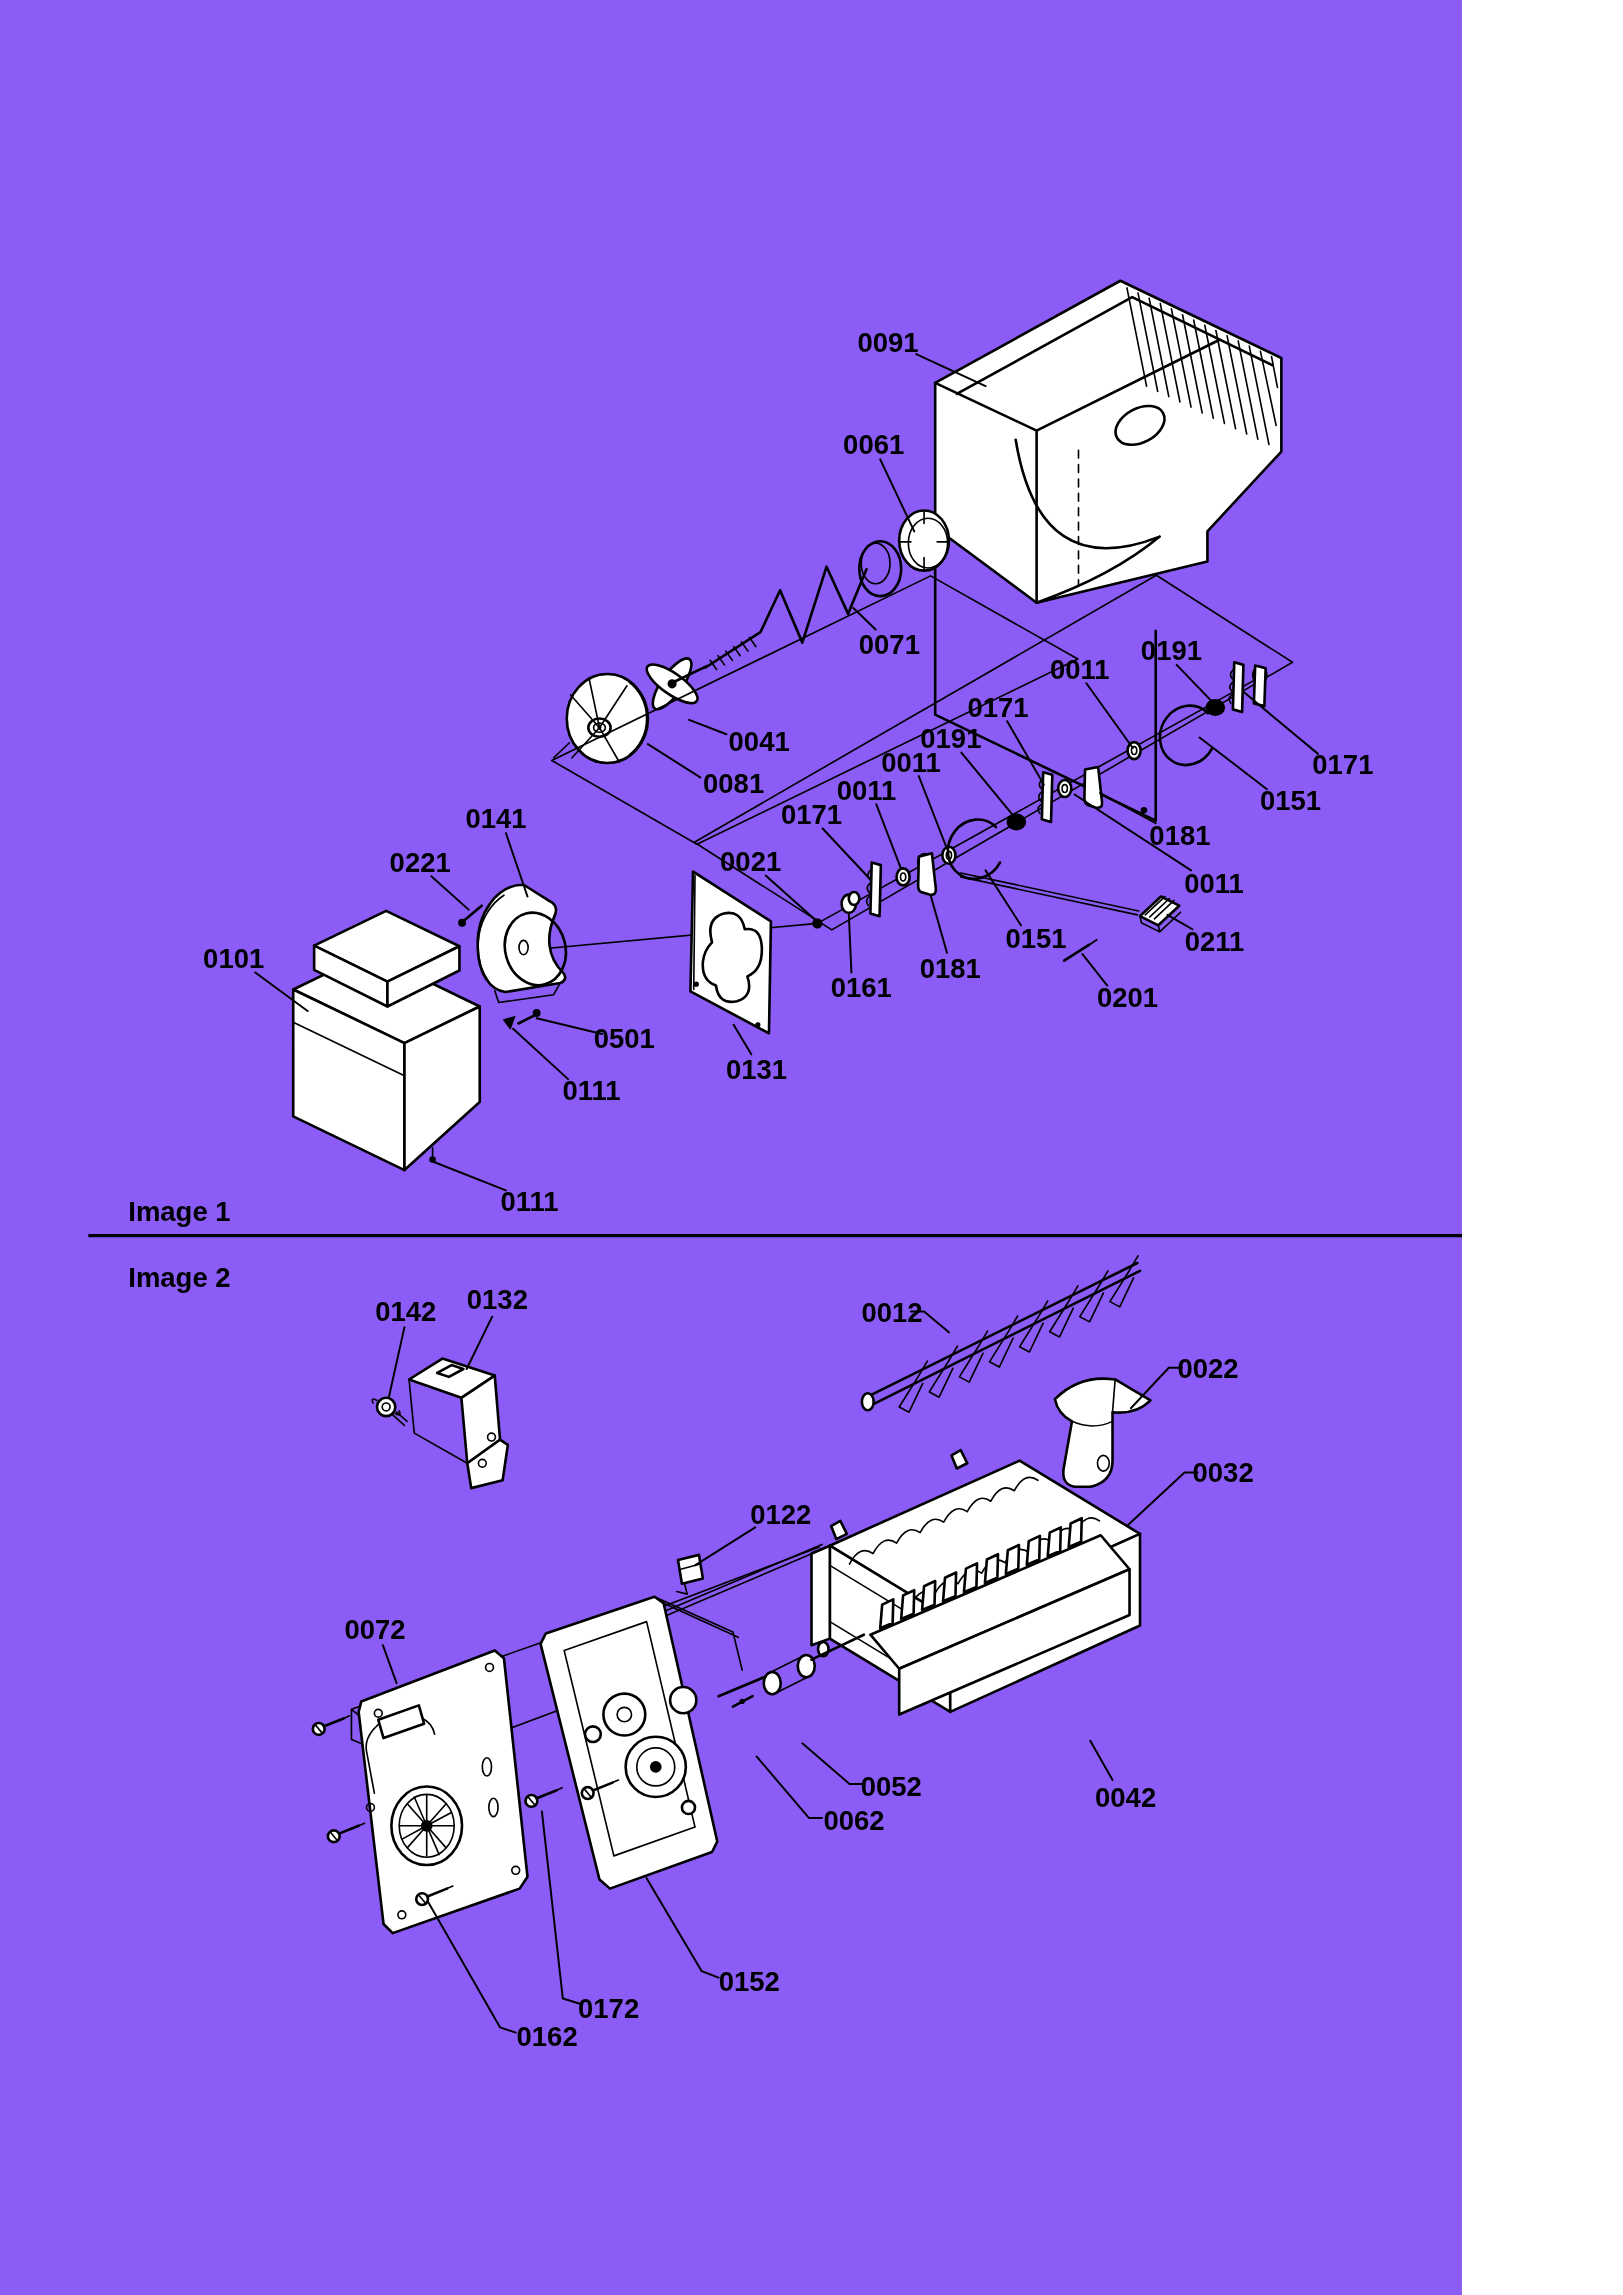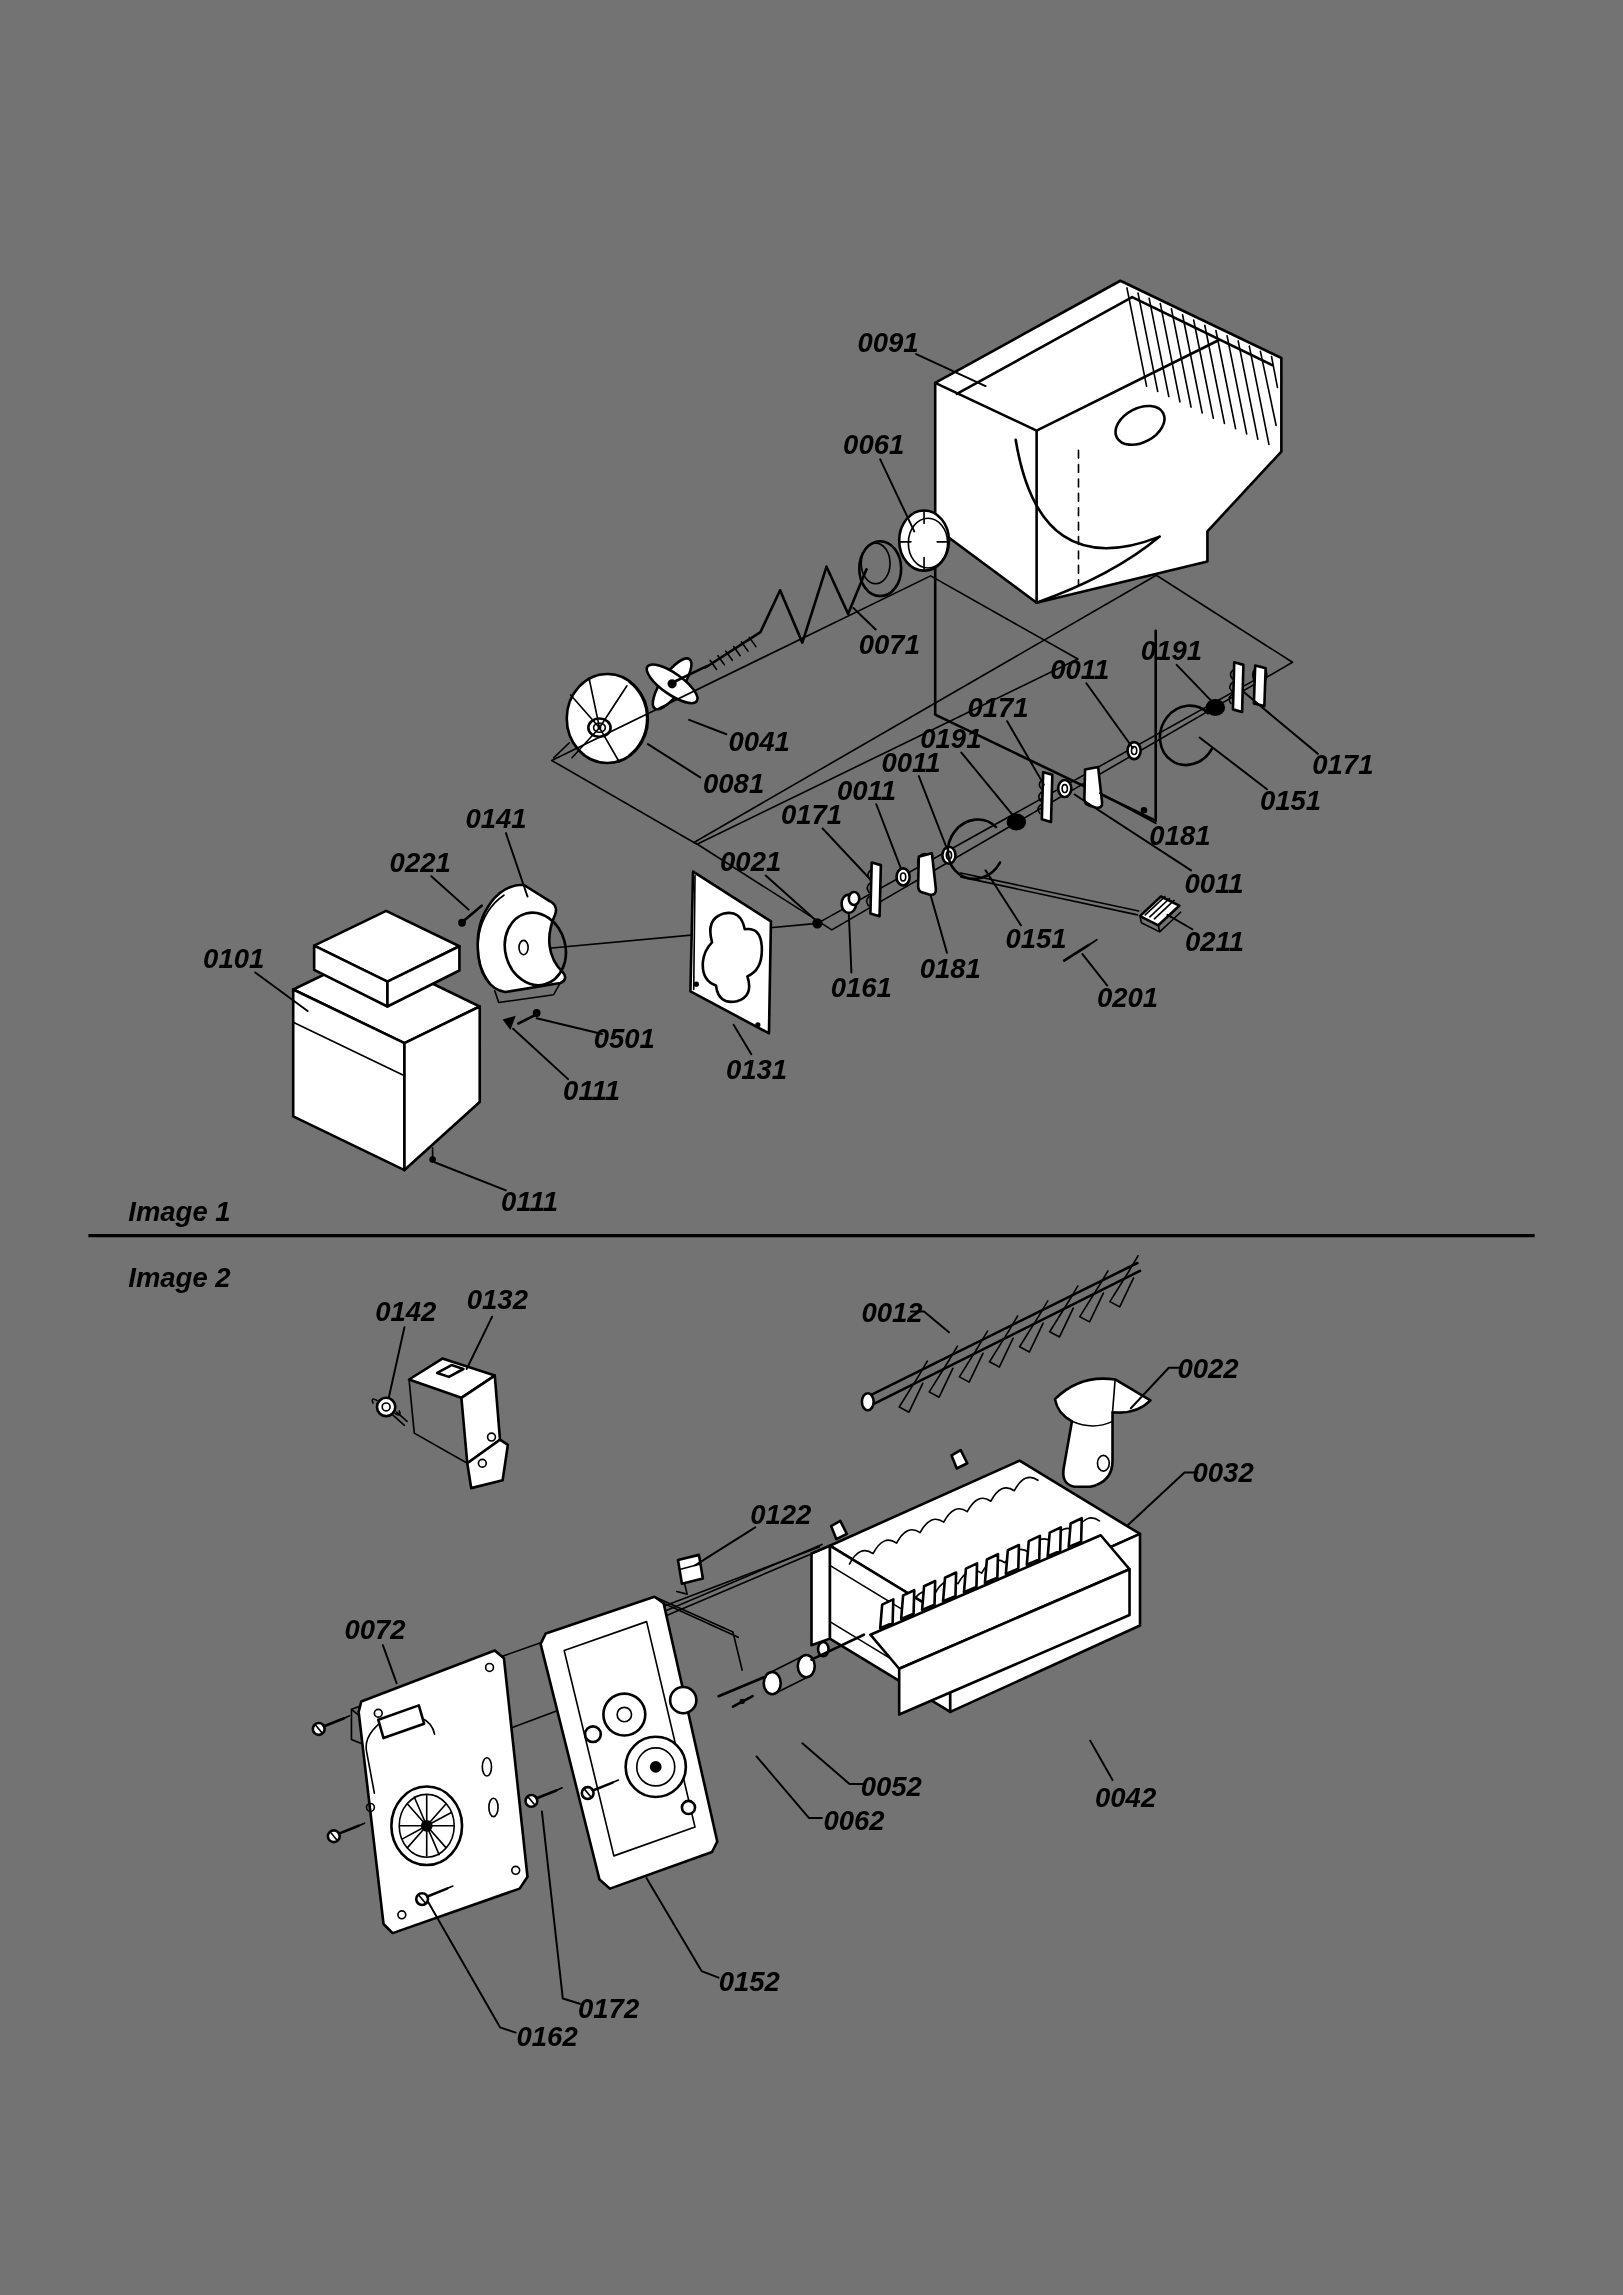--- a/index.html
+++ b/index.html
@@ -1,17 +1,17 @@
 <!DOCTYPE html>
 <html style="font-size:10.5px"><head>
 <meta charset="utf-8">
 <style>
   html,body{margin:0;padding:0;background:#fff;}
-  .page{position:relative;width:1623px;height:2295px;background:#737373;overflow:hidden;
-        font-family:"Liberation Sans", sans-serif;font-style:italic;}
+  .page{position:relative;width:1462px;height:2295px;background:#8b5cf6;overflow:hidden;
+        font-family:"Liberation Sans", sans-serif;}
   svg{position:absolute;left:0;top:0;}
   .part-label{font-family:"Liberation Sans", sans-serif;font-size:42px;font-weight:700;fill:#000;}
   .section-title{font-family:"Liberation Sans", sans-serif;font-size:42px;font-weight:700;fill:#000;}
   .ln{stroke:#000;fill:none;stroke-width:4;stroke-linecap:round;stroke-linejoin:round;}
   .ln2{stroke:#000;fill:none;stroke-width:2.5;stroke-linecap:round;stroke-linejoin:round;}
   .lnw{stroke:#000;fill:#fff;stroke-width:4;stroke-linejoin:round;}
   .leader{stroke:#000;fill:none;stroke-width:3;stroke-linecap:round;stroke-linejoin:round;}
   .fill{fill:#000;stroke:none;}
 </style>
 </head>

